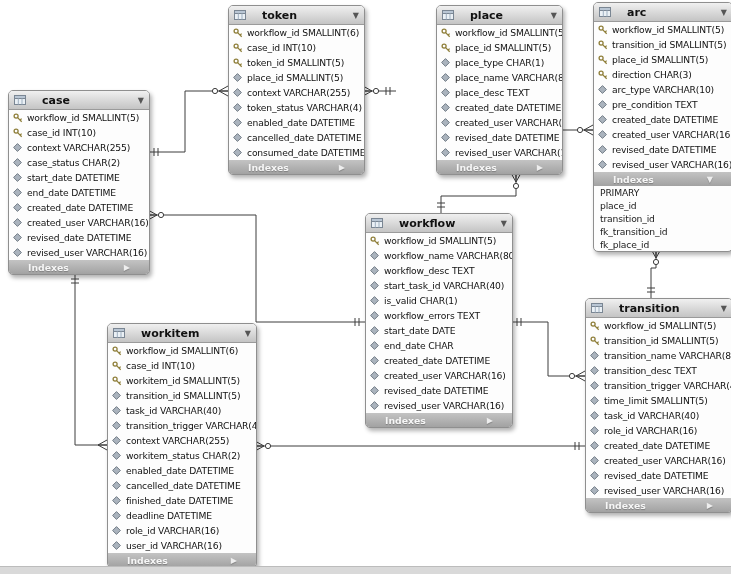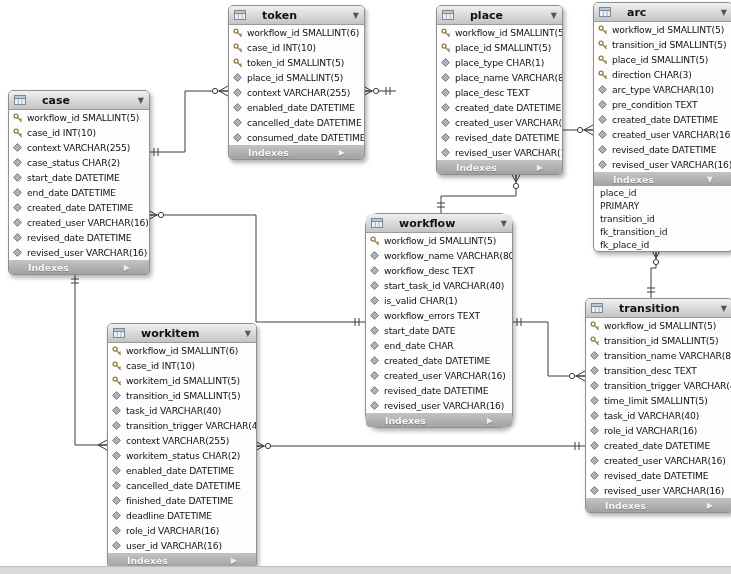--- a/index.html
+++ b/index.html
@@ -240,20 +240,28 @@
             </svg>
           </span>
           <span>context VARCHAR(255)</span>
         </div>
         <div class="frow">
           <span class="ficon">
             <svg width="9" height="9" viewBox="0 0 9 9">
               <path d="M4.5 .6 L8.4 4.5 L4.5 8.4 L.6 4.5 Z" fill="#aab3bd" stroke="#727c86"></path>
             </svg>
           </span>
+          <span>token_status VARCHAR(4)</span>
+        </div>
+        <div class="frow">
+          <span class="ficon">
+            <svg width="9" height="9" viewBox="0 0 9 9">
+              <path d="M4.5 .6 L8.4 4.5 L4.5 8.4 L.6 4.5 Z" fill="#aab3bd" stroke="#727c86"></path>
+            </svg>
+          </span>
           <span>enabled_date DATETIME</span>
         </div>
         <div class="frow">
           <span class="ficon">
             <svg width="9" height="9" viewBox="0 0 9 9">
               <path d="M4.5 .6 L8.4 4.5 L4.5 8.4 L.6 4.5 Z" fill="#aab3bd" stroke="#727c86"></path>
             </svg>
           </span>
           <span>cancelled_date DATETIME</span>
         </div>
@@ -457,36 +465,36 @@
               <path d="M4.5 .6 L8.4 4.5 L4.5 8.4 L.6 4.5 Z" fill="#aab3bd" stroke="#727c86"></path>
             </svg>
           </span>
           <span>revised_user VARCHAR(16)</span>
         </div>
         <div class="ftr">
           <span>Indexes</span>
           <span class="dd">▼</span>
         </div>
         <div class="idxrow">
+          <span>PRIMARY</span>
+        </div>
+        <div class="idxrow">
           <span>place_id</span>
-        </div>
-        <div class="idxrow">
-          <span>PRIMARY</span>
         </div>
         <div class="idxrow">
           <span>transition_id</span>
         </div>
         <div class="idxrow">
           <span>fk_transition_id</span>
         </div>
         <div class="idxrow">
           <span>fk_place_id</span>
         </div>
       </div>
-      <div class="er-table" style="left: 365px; top: 213px; width: 146px; border-radius: 13px;">
+      <div class="er-table" style="left: 365px; top: 213px; width: 146px;">
         <div class="hdr">
           <span style="display:flex">
             <svg width="12" height="10" viewBox="0 0 12 10">
               <rect x=".5" y=".5" width="11" height="9" fill="#eaf0f5" stroke="#7a8693"></rect>
               <rect x=".5" y=".5" width="11" height="3" fill="#b9c6d4" stroke="#7a8693"></rect>
               <line x1="4.3" y1="3.5" x2="4.3" y2="9.5" stroke="#9fb0c0"></line>
               <line x1="8" y1="3.5" x2="8" y2="9.5" stroke="#9fb0c0"></line>
             </svg>
           </span>
           <span class="ttl">workflow</span>

